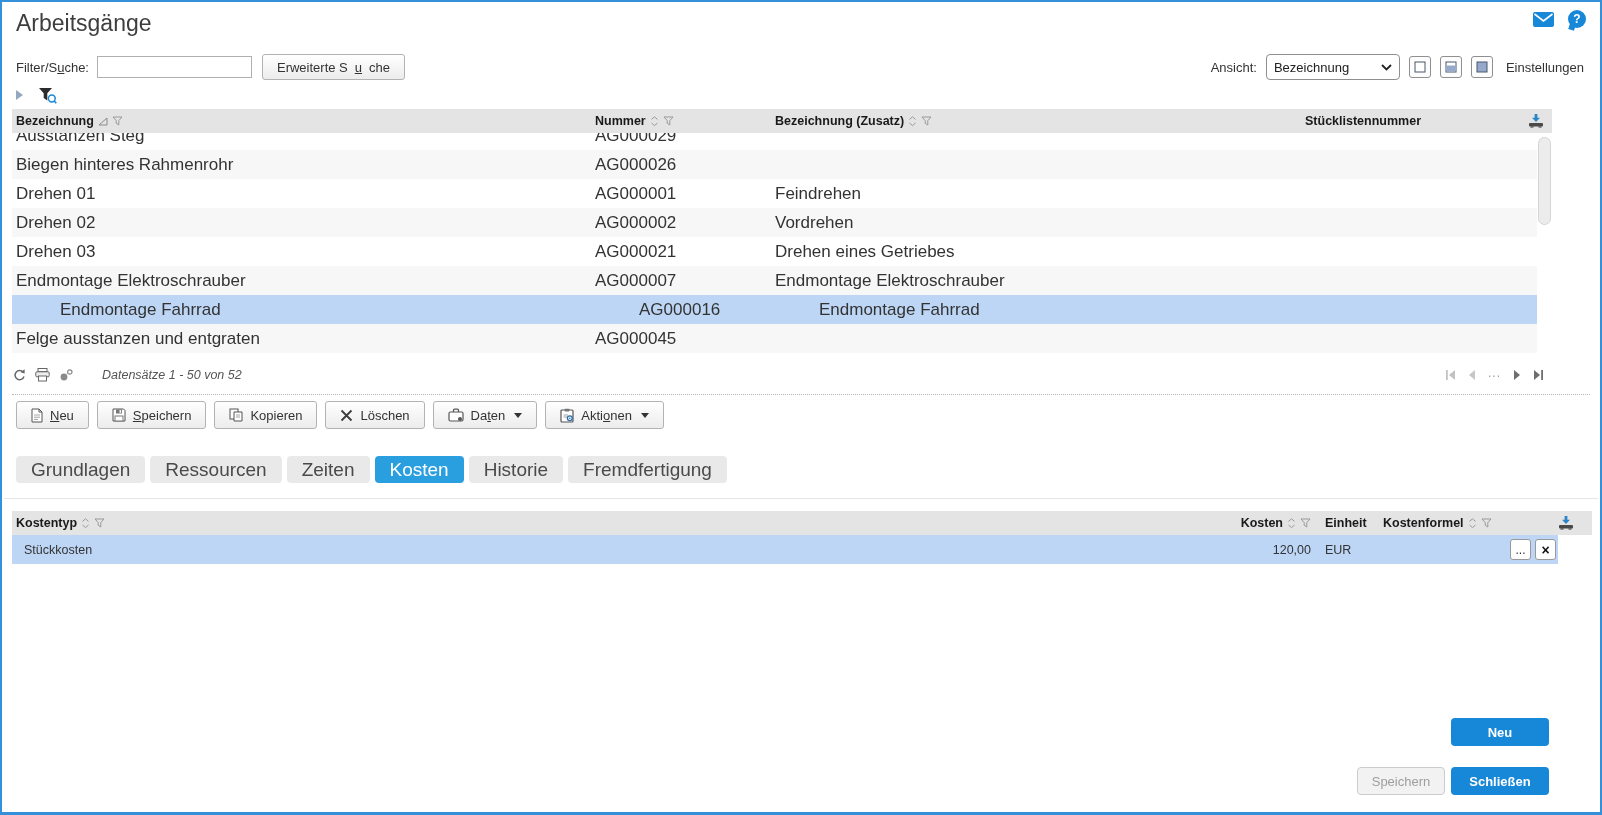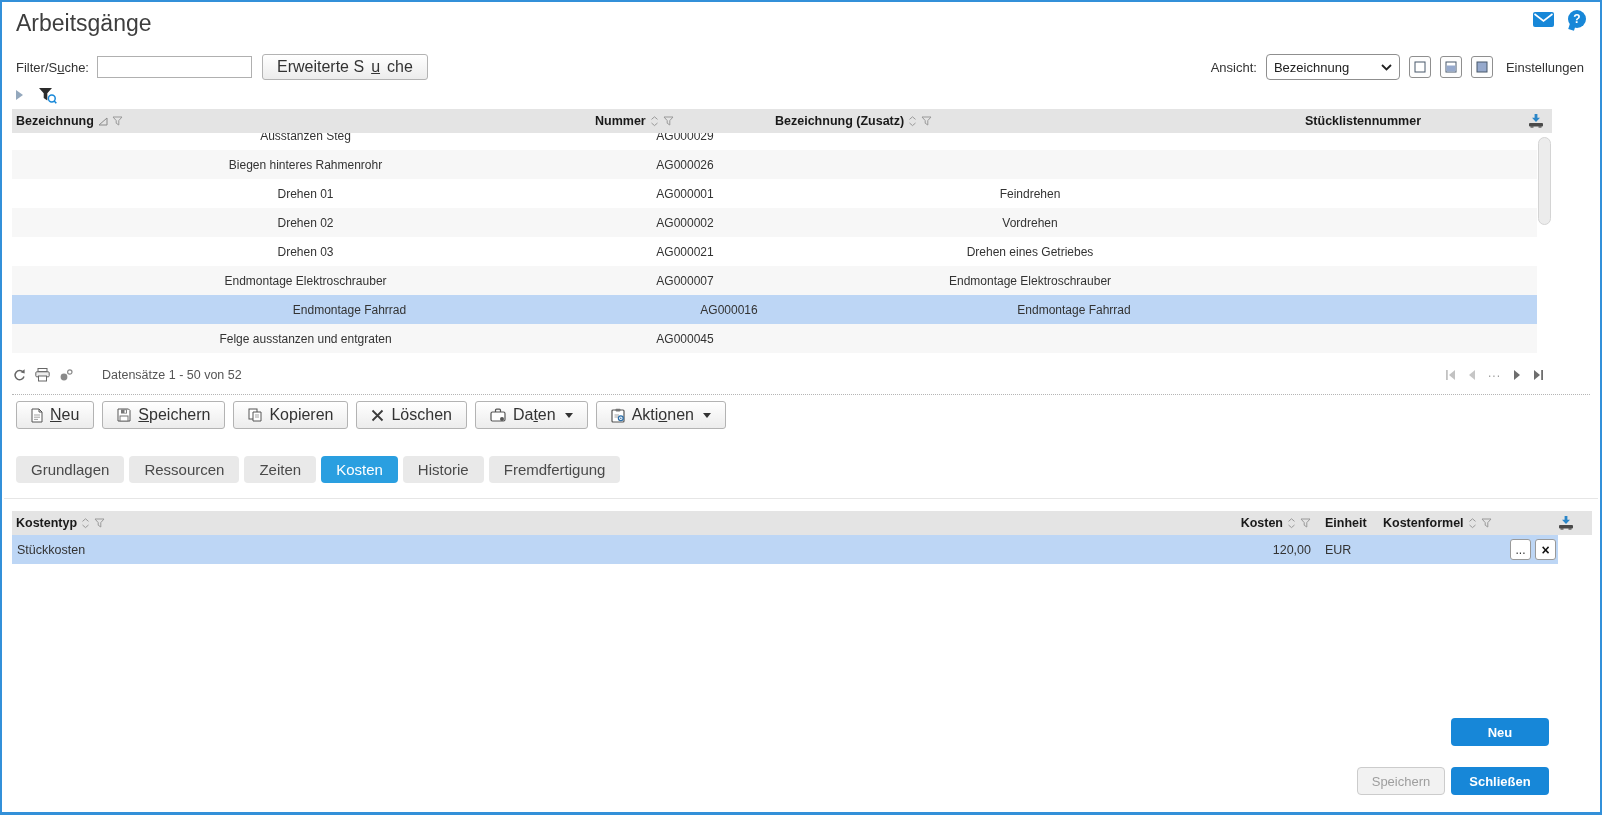--- a/index.html
+++ b/index.html
@@ -17,21 +17,21 @@
   
   .title{position:absolute;left:14px;top:8px;font-size:23px;color:#3e3e3e;}
   .top-icons{position:absolute;right:14px;top:8px;display:flex;align-items:center;gap:14px;}
   .help-bubble{position:relative;width:18px;height:18px;border-radius:50%;background:var(--accent);
     color:#fff;font-size:12px;font-weight:bold;display:flex;align-items:center;justify-content:center;cursor:pointer;}
   .help-bubble::after{content:"";position:absolute;left:1px;bottom:-2px;width:6px;height:6px;background:var(--accent);transform:rotate(18deg);}
   
   .filter-row{position:absolute;left:14px;top:52px;right:16px;display:flex;align-items:center;font-size:13px;}
   .filter-input{width:145px;height:20px;border:1px solid #b0b0b0;margin-left:8px;padding:0 4px;font:12.5px "Liberation Sans",sans-serif;}
   .btn{height:28px;padding:0 14px;border:1px solid #b3b3b3;border-radius:3px;
-    background:linear-gradient(#ffffff,#ececec);font-size:16px;color:#333;
+    background:linear-gradient(#ffffff,#ececec);font-size:13px;color:#333;
     display:inline-flex;align-items:center;gap:7px;cursor:pointer;white-space:nowrap;}
   .btn.small{height:26px;margin-left:10px;}
   .view-group{margin-left:auto;display:flex;align-items:center;gap:9px;justify-content:flex-end;}
   .select-box{width:118px;height:24px;border:1px solid #8f8f8f;border-radius:4px;background:#fff;
     display:flex;align-items:center;padding:0 7px;cursor:pointer;font-size:13px;color:#222;}
   .select-box .sel-text{flex:1;}
   .viewbtn{width:20px;height:20px;border:1px solid #8f8f8f;border-radius:3px;background:#fdfdfd;
     display:flex;align-items:center;justify-content:center;cursor:pointer;}
   .settings-link{margin-left:4px;cursor:pointer;color:#333;}
   
@@ -40,50 +40,50 @@
   
   .t1{position:absolute;left:10px;top:107px;width:1540px;}
   .thead{height:24px;background:var(--head-bg);display:grid;align-items:center;padding-left:4px;box-sizing:border-box;}
   .t1 .thead{grid-template-columns:579px 180px 510px 1fr 24px;}
   .hcell{display:flex;align-items:center;gap:4px;font-size:12.5px;font-weight:bold;color:#1a1a1a;cursor:pointer;overflow:hidden;}
   .hcell.pl20{padding-left:20px;}
   .t1-body{height:229px;display:flex;}
   .t1-viewport{flex:1;overflow:hidden;position:relative;}
   .t1-rows{margin-top:-12px;}
   .trow{height:29px;display:grid;grid-template-columns:579px 180px 510px 1fr;align-items:center;
-    padding-left:4px;box-sizing:border-box;font-size:12px;cursor:pointer;text-align:center;}
+    padding-left:4px;box-sizing:border-box;font-size:17px;cursor:pointer;}
   .trow:nth-child(even){background:#f7f7f7;}
   .trow.sel{background:var(--sel-row);padding-left:48px;}
   .trow .c4{padding-left:20px;}
   .vscroll{width:15px;position:relative;}
   .vthumb{position:absolute;top:4px;left:1px;width:13px;height:88px;border-radius:7px;background:#ececec;border:1px solid #d4d4d4;box-sizing:border-box;cursor:pointer;}
   
   .t1-footer{position:absolute;left:10px;top:360px;right:56px;height:26px;display:flex;align-items:center;}
   .foot-icons{display:flex;align-items:center;gap:9px;}
-  .records{margin-left:28px;font-size:12.5px;color:#555;}
+  .records{margin-left:28px;font-size:12.5px;font-style:italic;color:#555;}
   .pager{margin-left:auto;display:flex;align-items:center;gap:12px;}
   .pager .ell{font-size:12px;color:#9b9b9b;letter-spacing:1px;margin-top:-4px;}
   .pg{cursor:pointer;display:flex;align-items:center;}
   .dotted-sep{position:absolute;left:10px;top:392px;right:10px;border-top:1px dotted #b5b5b5;}
   
   .toolbar{position:absolute;left:14px;top:399px;display:flex;gap:8px;}
   .caret{width:0;height:0;border-left:4px solid transparent;border-right:4px solid transparent;border-top:5px solid #333;margin-left:2px;}
   
   .tabs{position:absolute;left:14px;top:454px;display:flex;gap:5px;}
-  .tab{height:27px;padding:0 15px;border-radius:4px;background:#e9e9e9;color:#4a4a4a;font-size:15px;
+  .tab{height:27px;padding:0 15px;border-radius:4px;background:#e9e9e9;color:#4a4a4a;font-size:19px;
     display:flex;align-items:center;cursor:pointer;}
   .tab.active{background:var(--tab-active);color:#fff;}
   .tab-sep{position:absolute;left:2px;top:496px;right:2px;border-top:1px solid #e6e6e6;}
   
   .t2{position:absolute;left:10px;top:509px;width:1580px;}
   .t2 .thead{grid-template-columns:1fr 120px 72px 175px 34px;}
   .hcell.right{justify-content:flex-end;}
   .hcell.pl14{padding-left:14px;}
   .t2row{height:29px;width:calc(100% - 34px);background:var(--sel-row);display:grid;
-    grid-template-columns:1fr 120px 72px 175px;align-items:center;padding-left:5px;box-sizing:border-box;
+    grid-template-columns:1fr 120px 72px 175px;align-items:center;padding-left:12px;box-sizing:border-box;
     font-size:12.5px;cursor:pointer;}
   .t2row .num{text-align:right;}
   .t2row .unit{padding-left:14px;}
   .cell-btns{display:flex;justify-content:flex-end;gap:4px;padding-right:2px;}
   .mini-btn{width:19px;height:19px;background:#fff;border:1px solid #999;border-radius:3px;
     display:flex;align-items:center;justify-content:center;font-size:12px;color:#333;cursor:pointer;line-height:1;}
   .mini-btn.x{font-size:14px;font-weight:bold;color:#111;}
   
   .btn-primary{position:absolute;height:28px;width:98px;border:none;border-radius:4px;background:var(--accent);
     color:#fff;font-size:13px;font-weight:bold;display:flex;align-items:center;justify-content:center;cursor:pointer;

